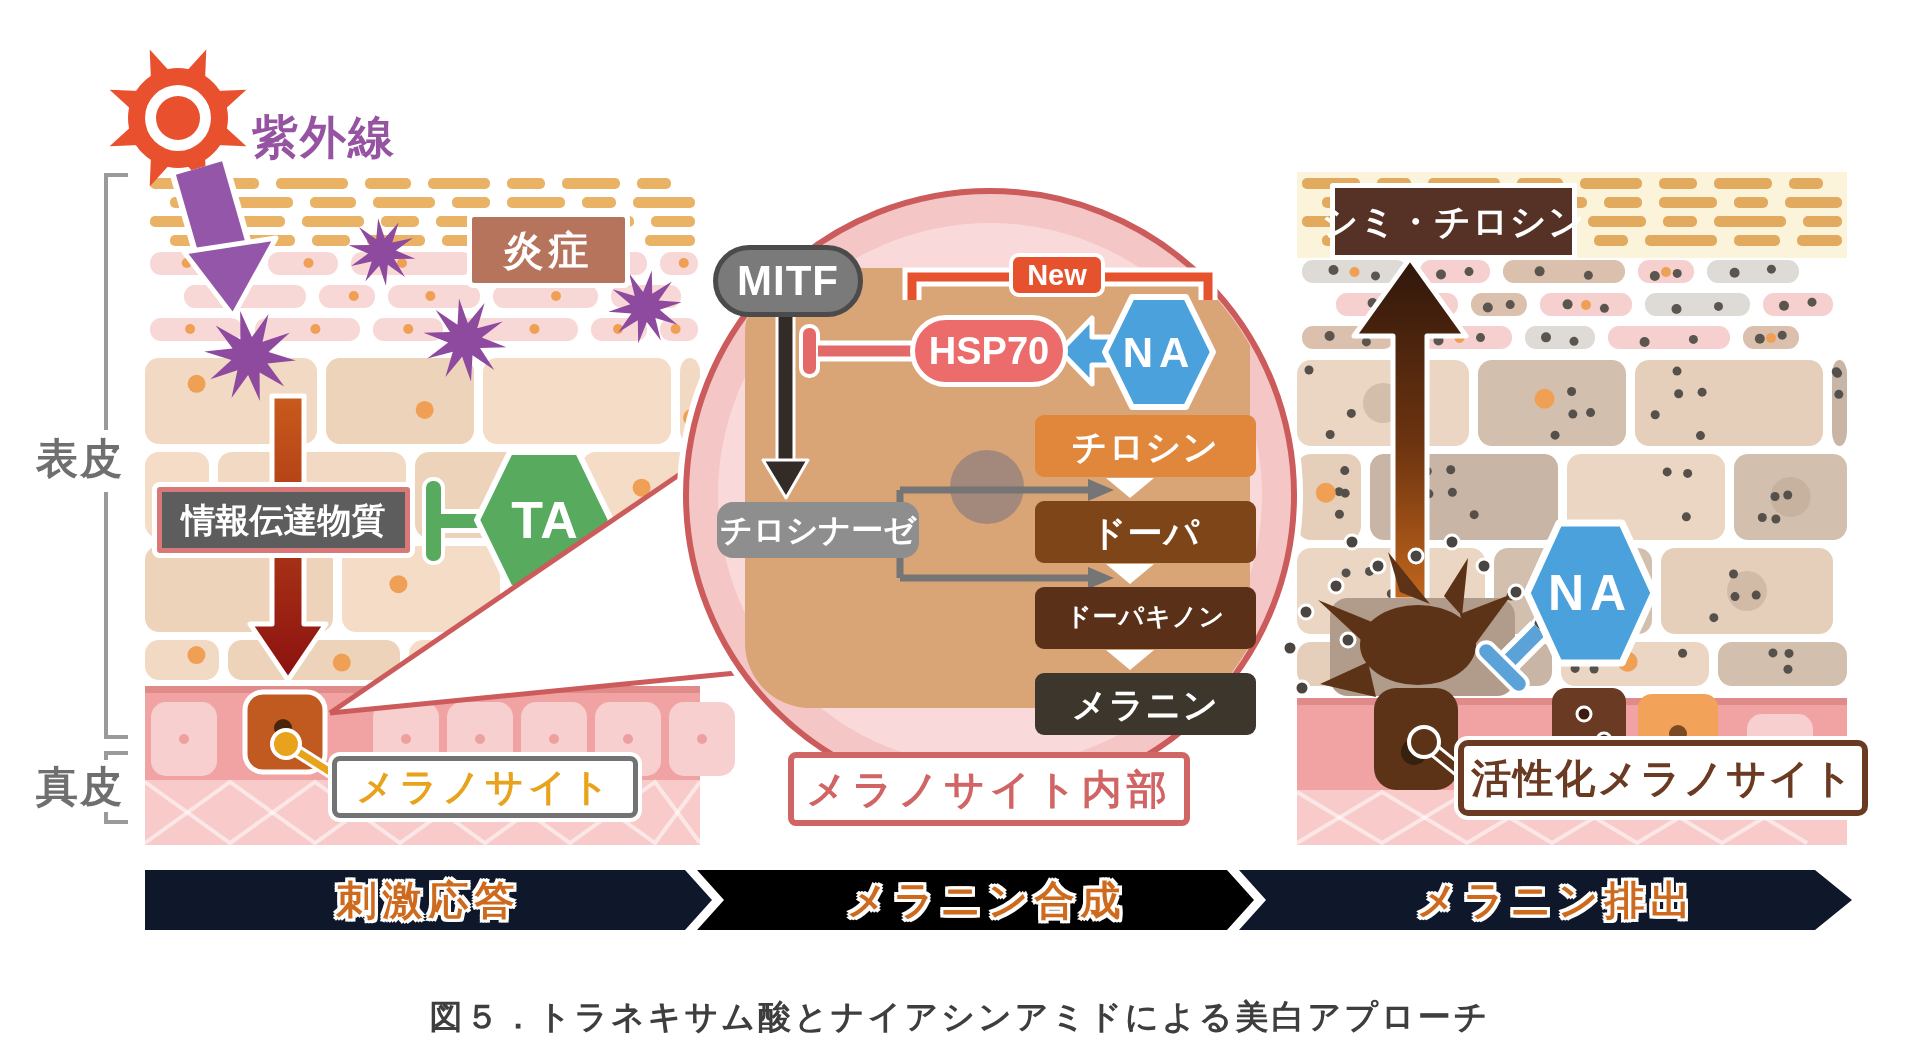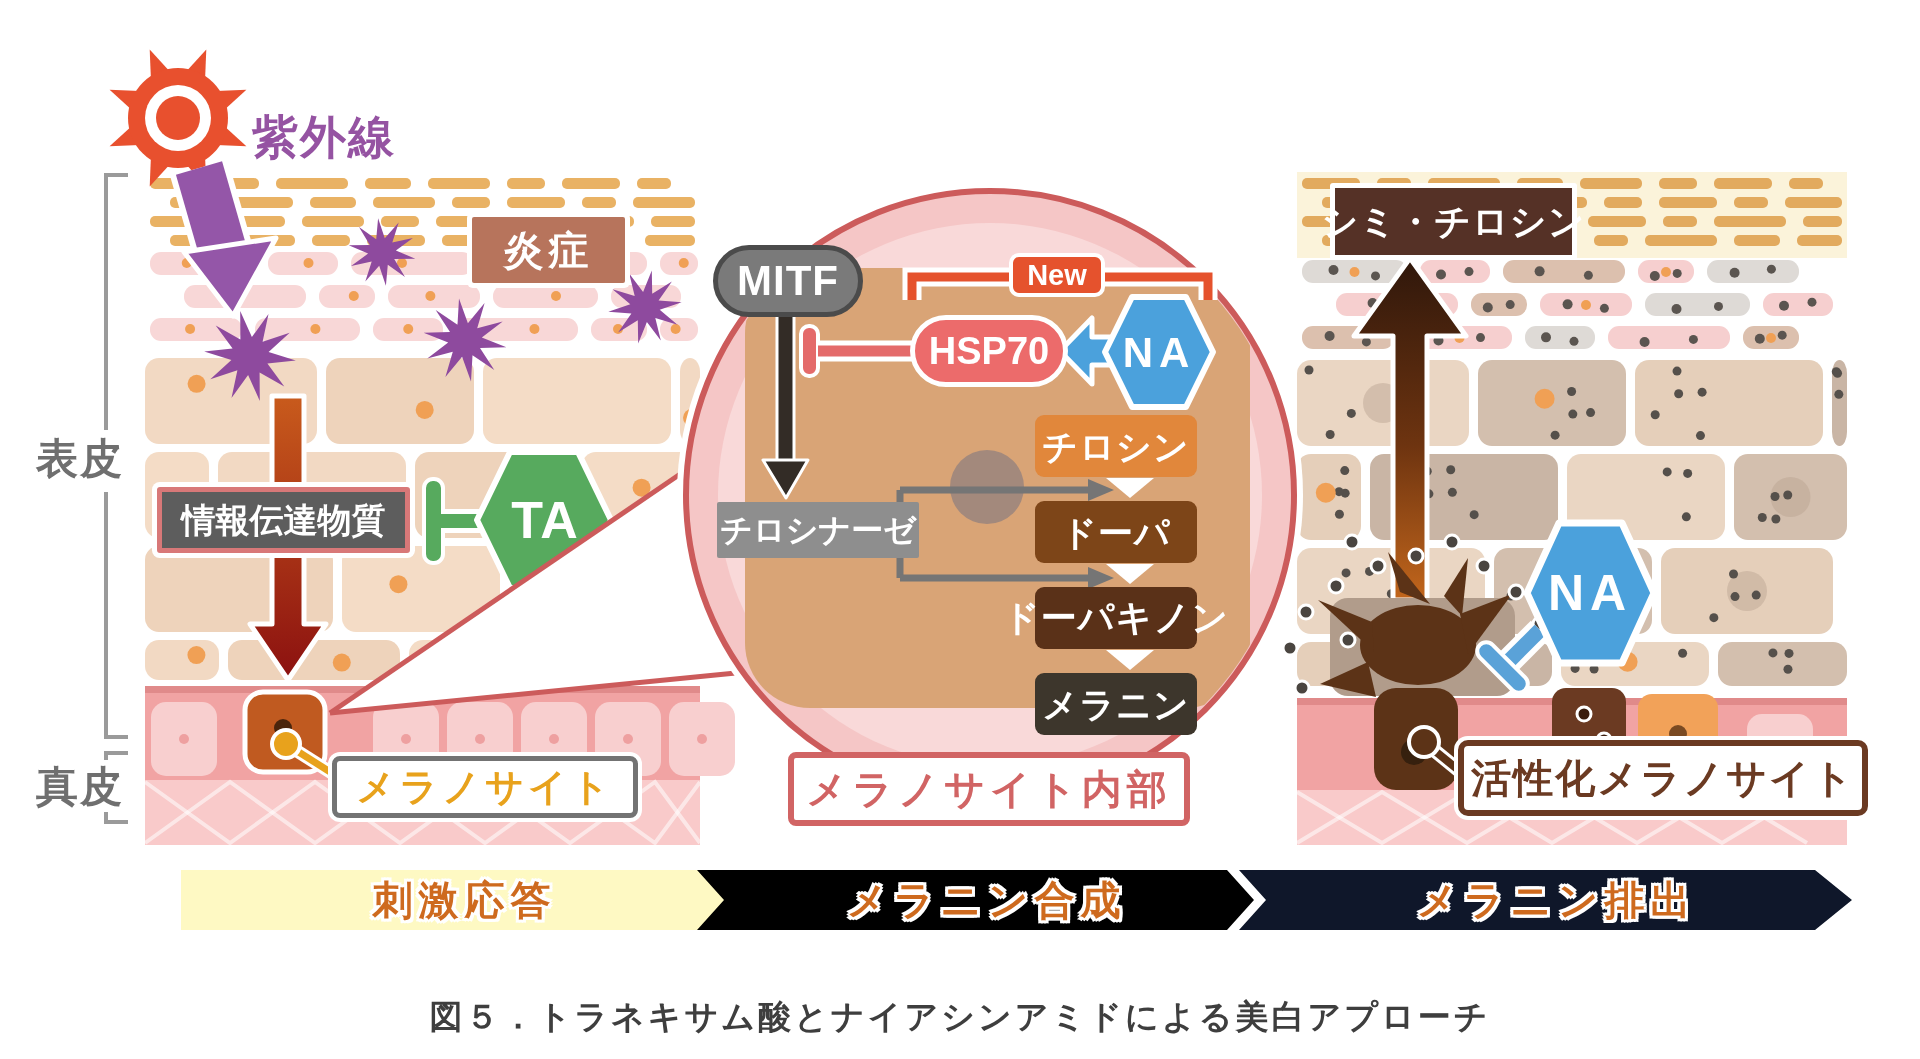--- a/index.html
+++ b/index.html
@@ -22,41 +22,41 @@
   .ta-txt{left:479px;top:489px;width:132px;height:62px;font-size:52px;color:#fff;letter-spacing:1px;}
   .melano{left:332px;top:756px;width:306px;height:62px;background:#fff;border:5px solid #737373;
           box-shadow:0 0 0 4px #fff;color:#e8a21c;font-size:38px;border-radius:8px;letter-spacing:4px;}
   .mitf{left:713px;top:245px;width:150px;height:72px;background:#7a7a7a;border:5px solid #4b4b4b;
         border-radius:38px;color:#fff;font-size:42px;letter-spacing:1px;}
   .newb{left:1009px;top:253px;width:96px;height:44px;background:#e5522d;border:4px solid #fff;
         border-radius:10px;color:#fff;font-size:29px;}
   .hsp{left:910px;top:315px;width:158px;height:72px;background:#ec6b6b;border:5px solid #fff;
        border-radius:40px;color:#fff;font-size:38px;}
   .na-c{left:1109px;top:326px;width:100px;height:54px;font-size:42px;color:#fff;letter-spacing:6px;}
-  .tyro{left:717px;top:502px;width:202px;height:56px;background:#8e8e8e;border-radius:2px;
+  .tyro{left:717px;top:502px;width:202px;height:56px;background:#8e8e8e;border-radius:16px;
         color:#fff;font-size:32px;}
-  .chain{left:1035px;width:162px;height:62px;border-radius:9px;color:#fff;font-size:35px;letter-spacing:1px;}
+  .chain{left:1035px;width:221px;height:62px;border-radius:9px;color:#fff;font-size:35px;letter-spacing:1px;}
   .chain.c0{top:415px;background:#e1873b;}
   .chain.c1{top:501px;background:#7d4518;}
-  .chain.c2{top:587px;background:#5a3118;font-size:36px;}
+  .chain.c2{top:587px;background:#5a3118;font-size:25px;font-family:Liberation Mono, monospace;}
   .chain.c3{top:673px;background:#3d362c;}
   .interior{left:788px;top:752px;width:402px;height:74px;background:#fff;border:6px solid #d16464;
             border-radius:8px;color:#d16464;font-size:40px;letter-spacing:5px;}
   .spots{left:1330px;top:183px;width:247px;height:77px;background:#553126;border:5px solid #fff;
          color:#fff;font-size:36px;letter-spacing:1px;border-radius:3px;}
   .na-r{left:1538px;top:564px;width:104px;height:58px;font-size:50px;color:#fff;letter-spacing:6px;}
   .activ{left:1458px;top:740px;width:410px;height:76px;background:#fff;border:6px solid #6b3a22;
          box-shadow:0 0 0 4px #fff;border-radius:10px;color:#6b3a22;font-size:40px;letter-spacing:2px;}
   
   .pseg{position:absolute;top:870px;height:60px;display:flex;align-items:center;justify-content:center;}
   .pseg span{font-size:40px;font-weight:bold;color:#ce6a1e;letter-spacing:6px;
     text-shadow:-3px -3px 0 #fff,3px -3px 0 #fff,-3px 3px 0 #fff,3px 3px 0 #fff,
                  0 -3px 0 #fff,0 3px 0 #fff,-3px 0 0 #fff,3px 0 0 #fff;}
-  .pseg.s0{left:145px;width:567px;background:#fef9c3;
-    clip-path:polygon(0px 0px,540px 0px,567px 30px,540px 60px,0px 60px);margin-left:36px;}
+  .pseg.s0{left:145px;width:567px;background:#0f172a;
+    clip-path:polygon(0px 0px,540px 0px,567px 30px,540px 60px,0px 60px);}
   .pseg.s1{left:697px;width:557px;background:#000000;padding-left:22px;
     clip-path:polygon(0px 0px,530px 0px,557px 30px,530px 60px,0px 60px,27px 30px);}
   .pseg.s2{left:1239px;width:613px;background:#0f172a;padding-left:22px;
     clip-path:polygon(0px 0px,576px 0px,613px 30px,576px 60px,0px 60px,27px 30px);}
   .caption{left:0;top:994px;width:1920px;height:44px;font-size:33px;font-weight:bold;
            color:#3e3e3e;letter-spacing:3px;}
 </style>
 </head>
 <body>
 

